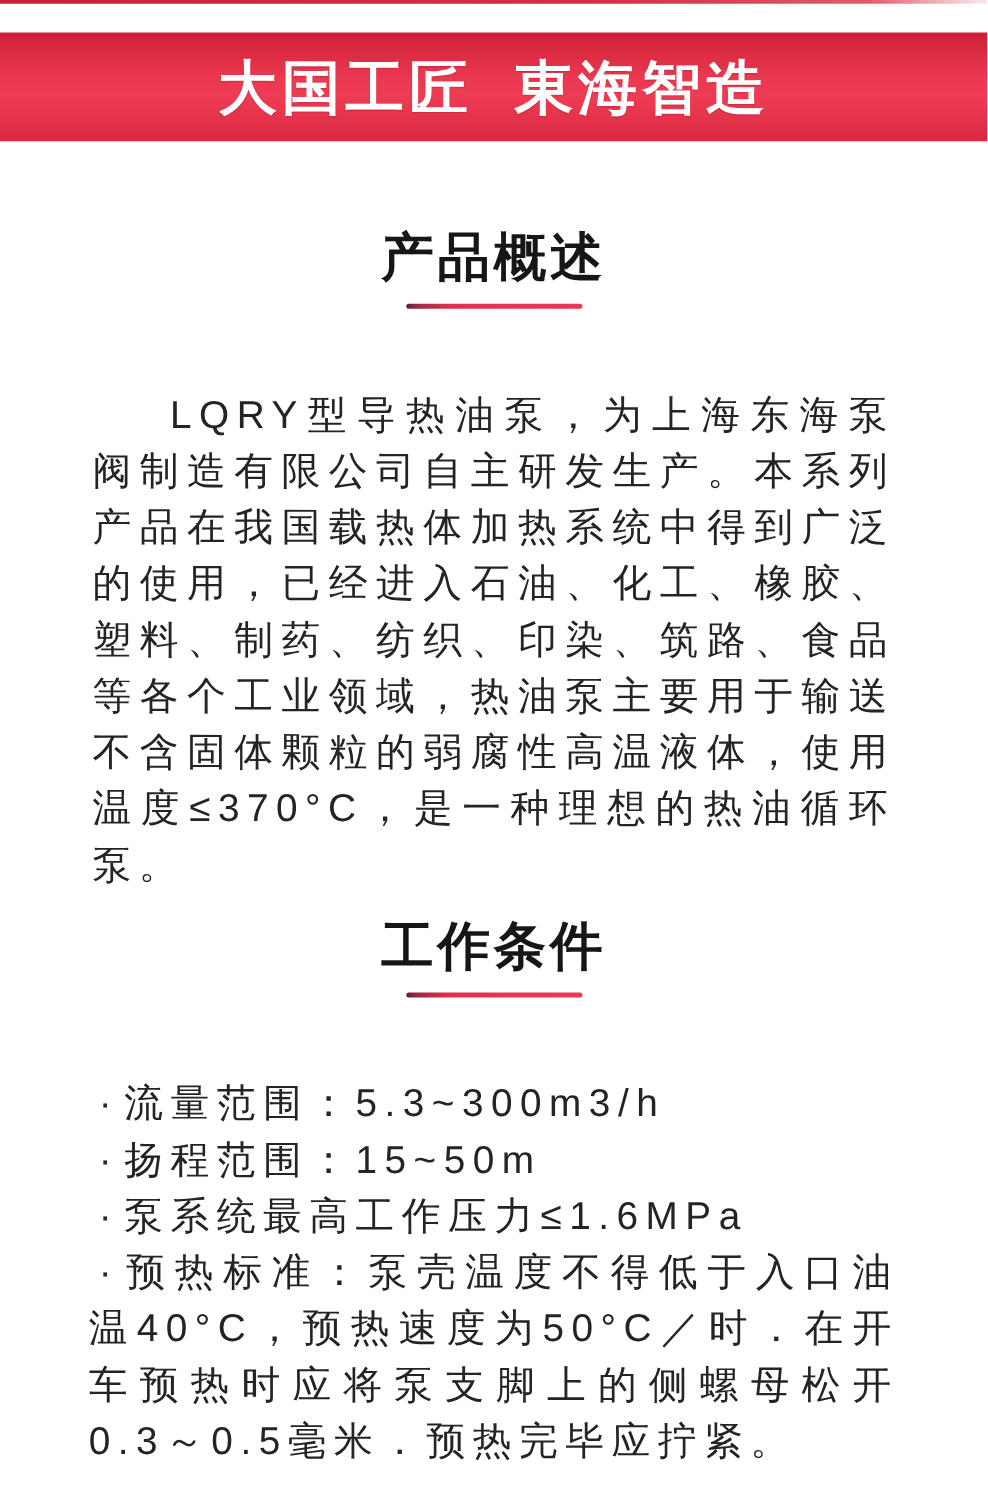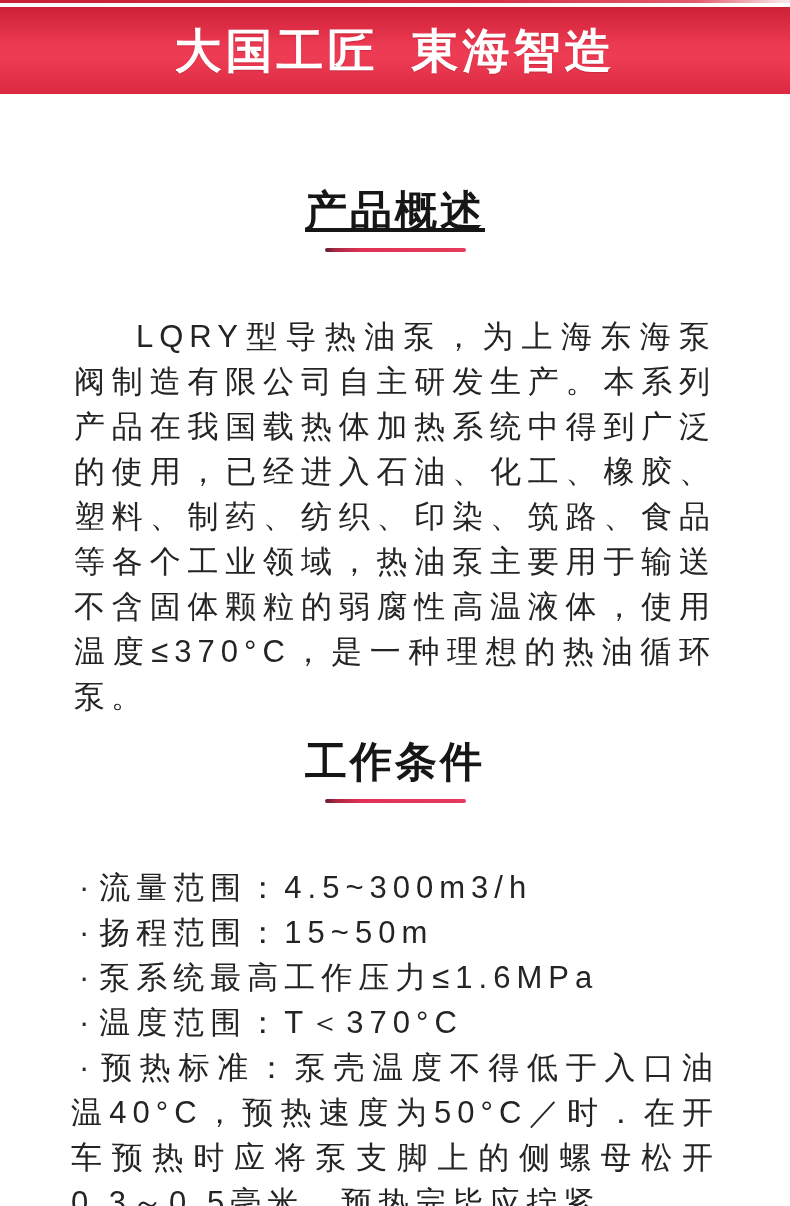--- a/index.html
+++ b/index.html
@@ -15,21 +15,21 @@
 
   
   .top-line {
     height: 3px;
     width: 100%;
     background: linear-gradient(90deg, #c92038 0%, #d62c44 60%, #e25a6c 88%, #f7e3e6 99%);
   }
 
   
   .banner {
-    margin-top: 4px;
+    margin-top: 23px;
     height: 87px;
     width: 100%;
     background: linear-gradient(180deg, #ce2038 0%, #ea3950 42%, #ee3c54 58%, #da2940 100%);
     display: flex;
     align-items: center;
     justify-content: center;
   }
   .banner-title {
     margin: 0;
     color: #ffffff;
@@ -44,21 +44,21 @@
   
   .sec-title {
     margin: 0;
     text-align: center;
     font-size: 42px;
     line-height: 42px;
     font-weight: 800;
     color: #161616;
     letter-spacing: 3px;
   }
-  .sec-title.overview  { margin-top: 96px; text-decoration: underline; }
+  .sec-title.overview  { margin-top: 72px; }
   .sec-title.conditions { margin-top: 22px; }
   .sec-underline {
     width: 141px;
     height: 4px;
     margin: 16px auto 0 auto;
     border-radius: 2px;
     background: linear-gradient(90deg, #5d2130 0%, #a72742 7%, #e03154 25%, #e63b5c 100%);
   }
 
   
@@ -109,21 +109,20 @@
     <h2 class="sec-title overview">产品概述</h2>
     <div class="sec-underline"></div>
     <p class="para">LQRY型导热油泵，为上海东海泵阀制造有限公司自主研发生产。本系列产品在我国载热体加热系统中得到广泛的使用，已经进入石油、化工、橡胶、塑料、制药、纺织、印染、筑路、食品等各个工业领域，热油泵主要用于输送不含固体颗粒的弱腐性高温液体，使用温度≤370°C，是一种理想的热油循环泵。</p>
   </section>
 
   <section>
     <h2 class="sec-title conditions">工作条件</h2>
     <div class="sec-underline"></div>
 
     <ul class="spec-list">
-      <li><span class="bullet">·</span><span>流量范围：4.5~300m3/h</span></li>
+      <li><span class="bullet">·</span><span>流量范围：5.3~300m3/h</span></li>
       <li><span class="bullet">·</span><span>扬程范围：15~50m</span></li>
       <li><span class="bullet">·</span><span>泵系统最高工作压力≤1.6MPa</span></li>
-      <li><span class="bullet">·</span><span>温度范围：T＜370°C</span></li>
       <li><span class="bullet">·</span><span>预热标准：泵壳温度不得低于入口油温40°C，预热速度为50°C／时．在开车预热时应将泵支脚上的侧螺母松开0.3～0.5毫米．预热完毕应拧紧。</span></li>
     </ul>
   </section>
 
 </div>
 
 </body></html>

